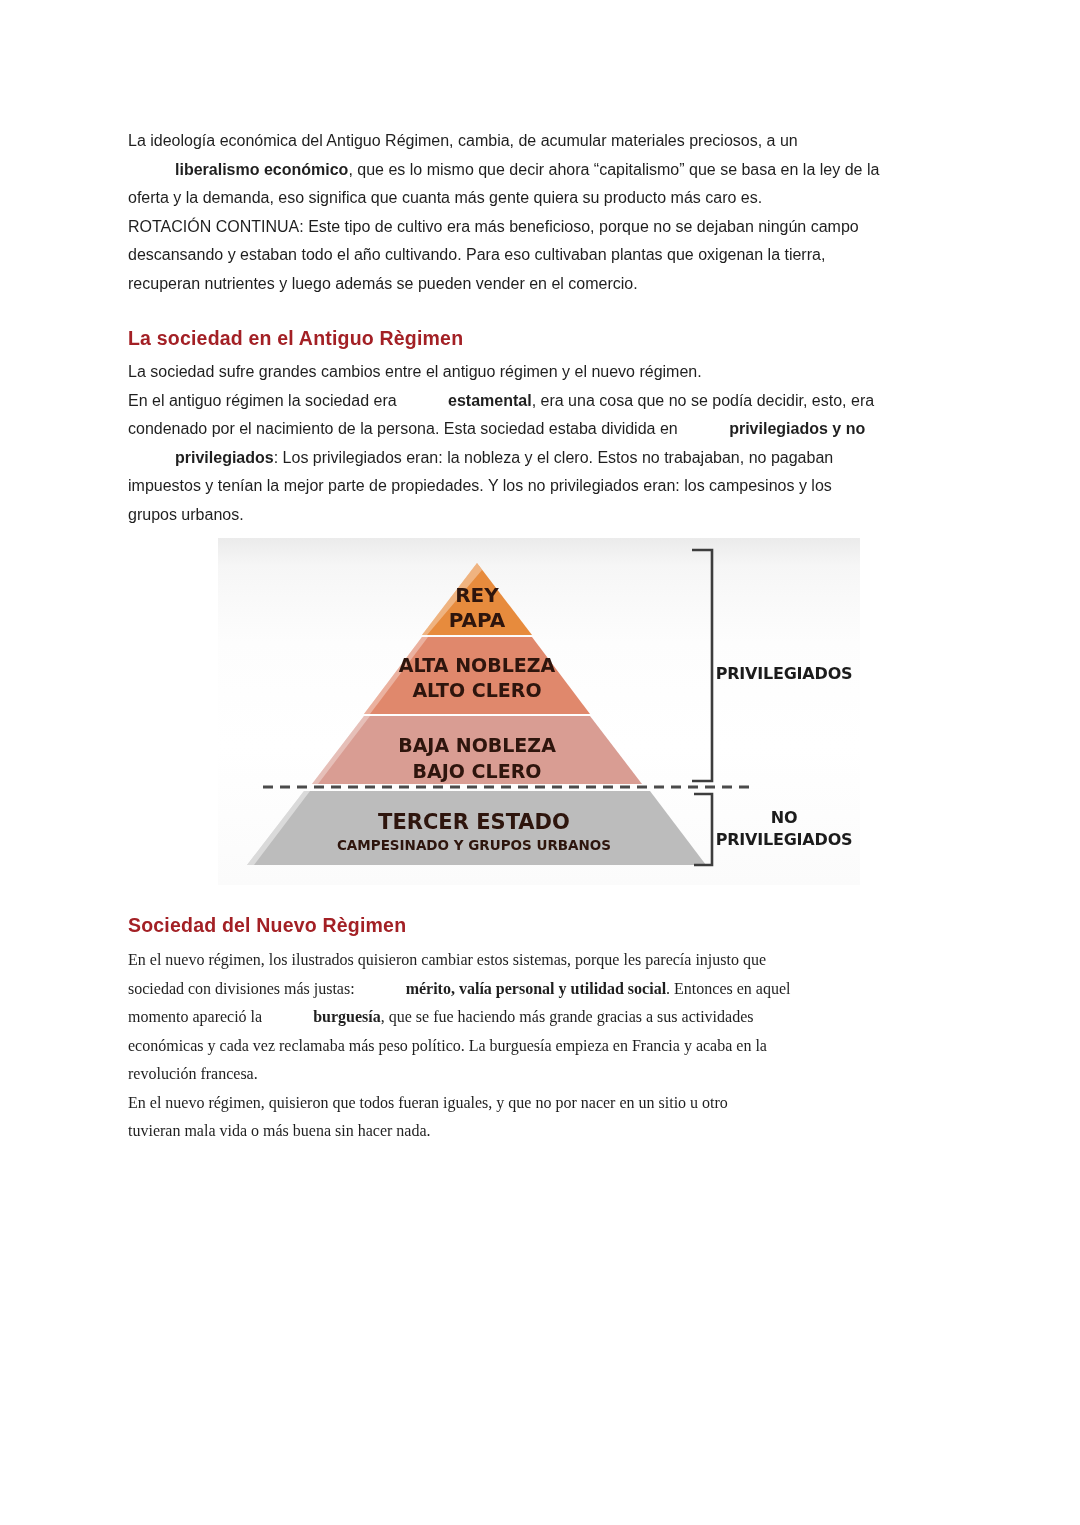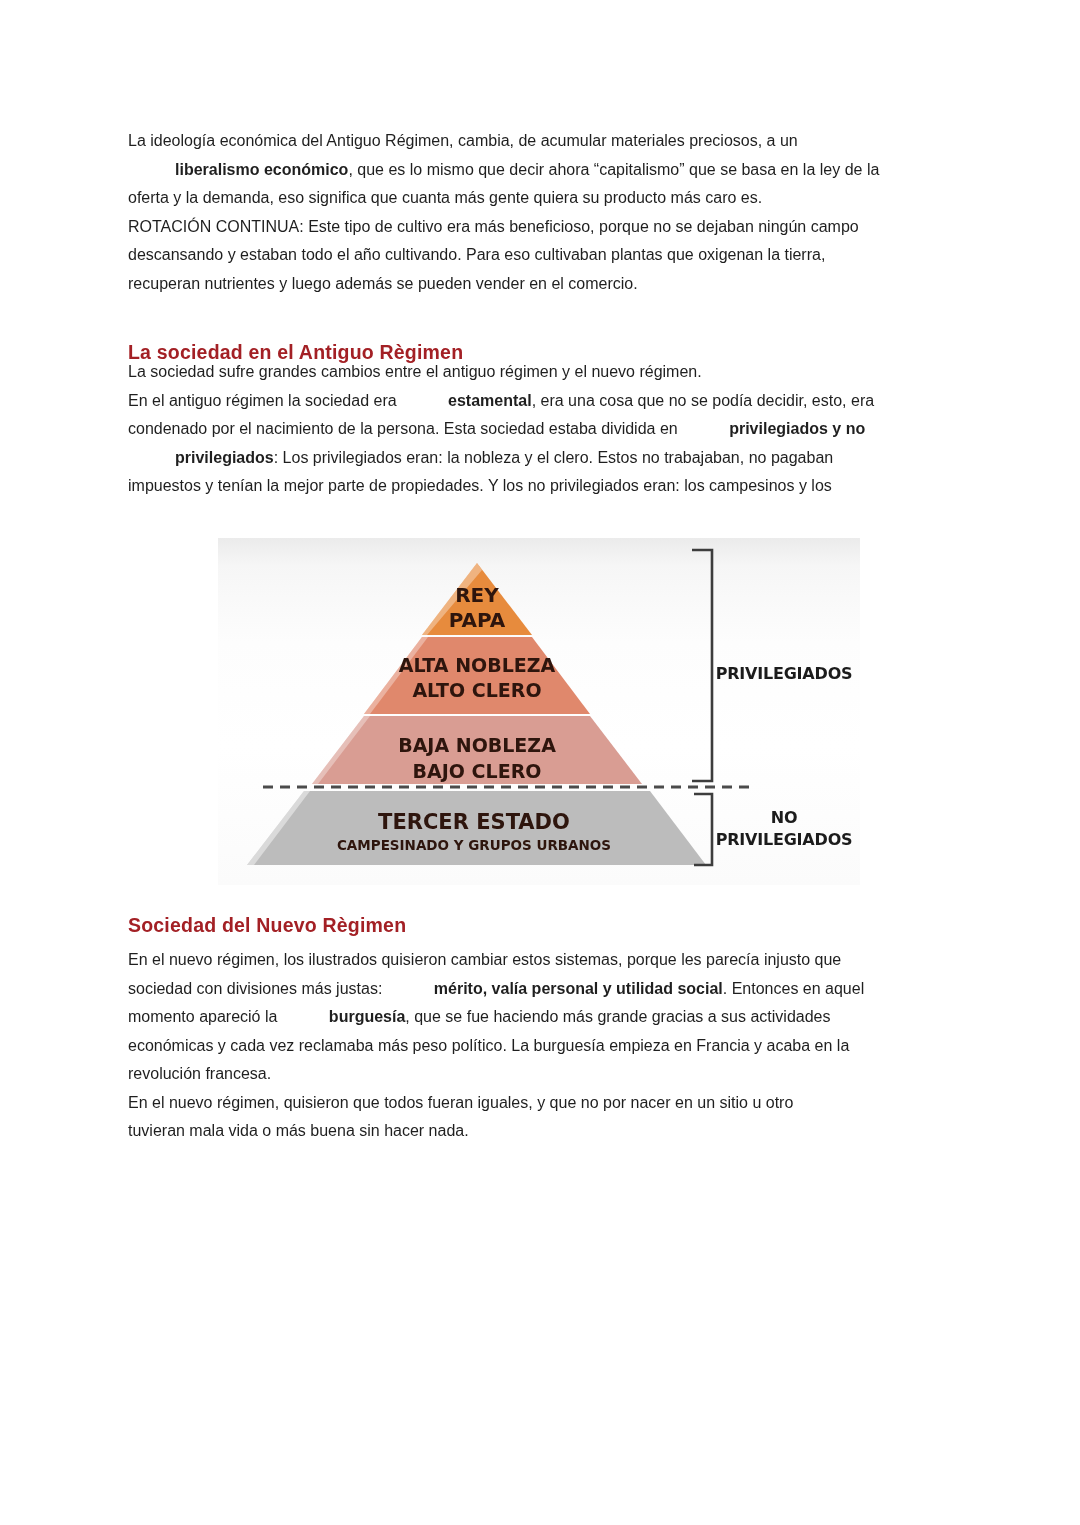--- a/index.html
+++ b/index.html
@@ -57,28 +57,29 @@
 
   <div class="textblock" style="top:127px;">
     <span class="tl"><span>La ideología económica del Antiguo Régimen, cambia, de acumular materiales preciosos, a un</span></span>
     <span class="tl"><span class="b">liberalismo económico</span><span>, que es lo mismo que decir ahora “capitalismo” que se basa en la ley de la</span></span>
     <span class="tl"><span>oferta y la demanda, eso significa que cuanta más gente quiera su producto más caro es.</span></span>
     <span class="tl"><span class="u">ROTACIÓN CONTINUA</span><span>: Este tipo de cultivo era más beneficioso, porque no se dejaban ningún campo</span></span>
     <span class="tl"><span>descansando y estaban todo el año cultivando. Para eso cultivaban plantas que oxigenan la tierra,</span></span>
     <span class="tl"><span>recuperan nutrientes y luego además se pueden vender en el comercio.</span></span>
   </div>
 
-  <div class="heading" style="top:341px;text-align:center;">La sociedad en el Antiguo Règimen</div>
+  <div class="heading" style="top:327px;text-align:center;">La sociedad en el Antiguo Règimen</div>
 
   <div class="textblock" style="top:358px;">
     <span class="tl"><span>La sociedad sufre grandes cambios entre el antiguo régimen y el nuevo régimen.</span></span>
     <span class="tl"><span>En el antiguo régimen la sociedad era </span><span class="b">estamental</span><span>, era una cosa que no se podía decidir, esto, era</span></span>
     <span class="tl"><span>condenado por el nacimiento de la persona. Esta sociedad estaba dividida en </span><span class="b">privilegiados y no</span></span>
     <span class="tl"><span class="b">privilegiados</span><span>: Los privilegiados eran: la nobleza y el clero. Estos no trabajaban, no pagaban</span></span>
     <span class="tl"><span>impuestos y tenían la mejor parte de propiedades. Y los no privilegiados eran: los campesinos y los</span></span>
+    <span class="tl"><span>grupos urbanos.</span></span>
   </div>
 
   <div class="figure">
     <svg width="642" height="347" viewBox="0 0 642 347">
 
       <polygon points="259,25 314,97 204,97" fill="#e78b3d"></polygon>
       <polygon points="204,99 314,99 372,176 146,176" fill="#e0886c"></polygon>
       <polygon points="146,178 372,178 424,246 94,246" fill="#d99d93"></polygon>
       <polygon points="86,253 432,253 488,327 29,327" fill="#bcbcbc"></polygon>
 
@@ -102,21 +103,21 @@
       <text class="pyr-text" x="256" y="312" font-size="13.5" text-anchor="middle">CAMPESINADO Y GRUPOS URBANOS</text>
 
       <text class="side-label" x="566" y="141" font-size="16" text-anchor="middle">PRIVILEGIADOS</text>
       <text class="side-label" x="566" y="285" font-size="16" text-anchor="middle">NO</text>
       <text class="side-label" x="566" y="307" font-size="16" text-anchor="middle">PRIVILEGIADOS</text>
     </svg>
   </div>
 
   <div class="heading" style="top:914px;">Sociedad del Nuevo Règimen</div>
 
-  <div class="textblock" style="top:946px;">
+  <div class="textblock" style="top:946px;font-family:Liberation Serif, serif;">
     <span class="tl"><span>En el nuevo régimen, los ilustrados quisieron cambiar estos sistemas, porque les parecía injusto que</span></span>
     <span class="tl"><span>sociedad con divisiones más justas: </span><span class="b">mérito, valía personal y utilidad social</span><span>. Entonces en aquel</span></span>
     <span class="tl"><span>momento apareció la </span><span class="b">burguesía</span><span>, que se fue haciendo más grande gracias a sus actividades</span></span>
     <span class="tl"><span>económicas y cada vez reclamaba más peso político. La burguesía empieza en Francia y acaba en la</span></span>
     <span class="tl"><span>revolución francesa.</span></span>
     <span class="tl"><span>En el nuevo régimen, quisieron que todos fueran iguales, y que no por nacer en un sitio u otro</span></span>
     <span class="tl"><span>tuvieran mala vida o más buena sin hacer nada.</span></span>
   </div>
 
 </div>

